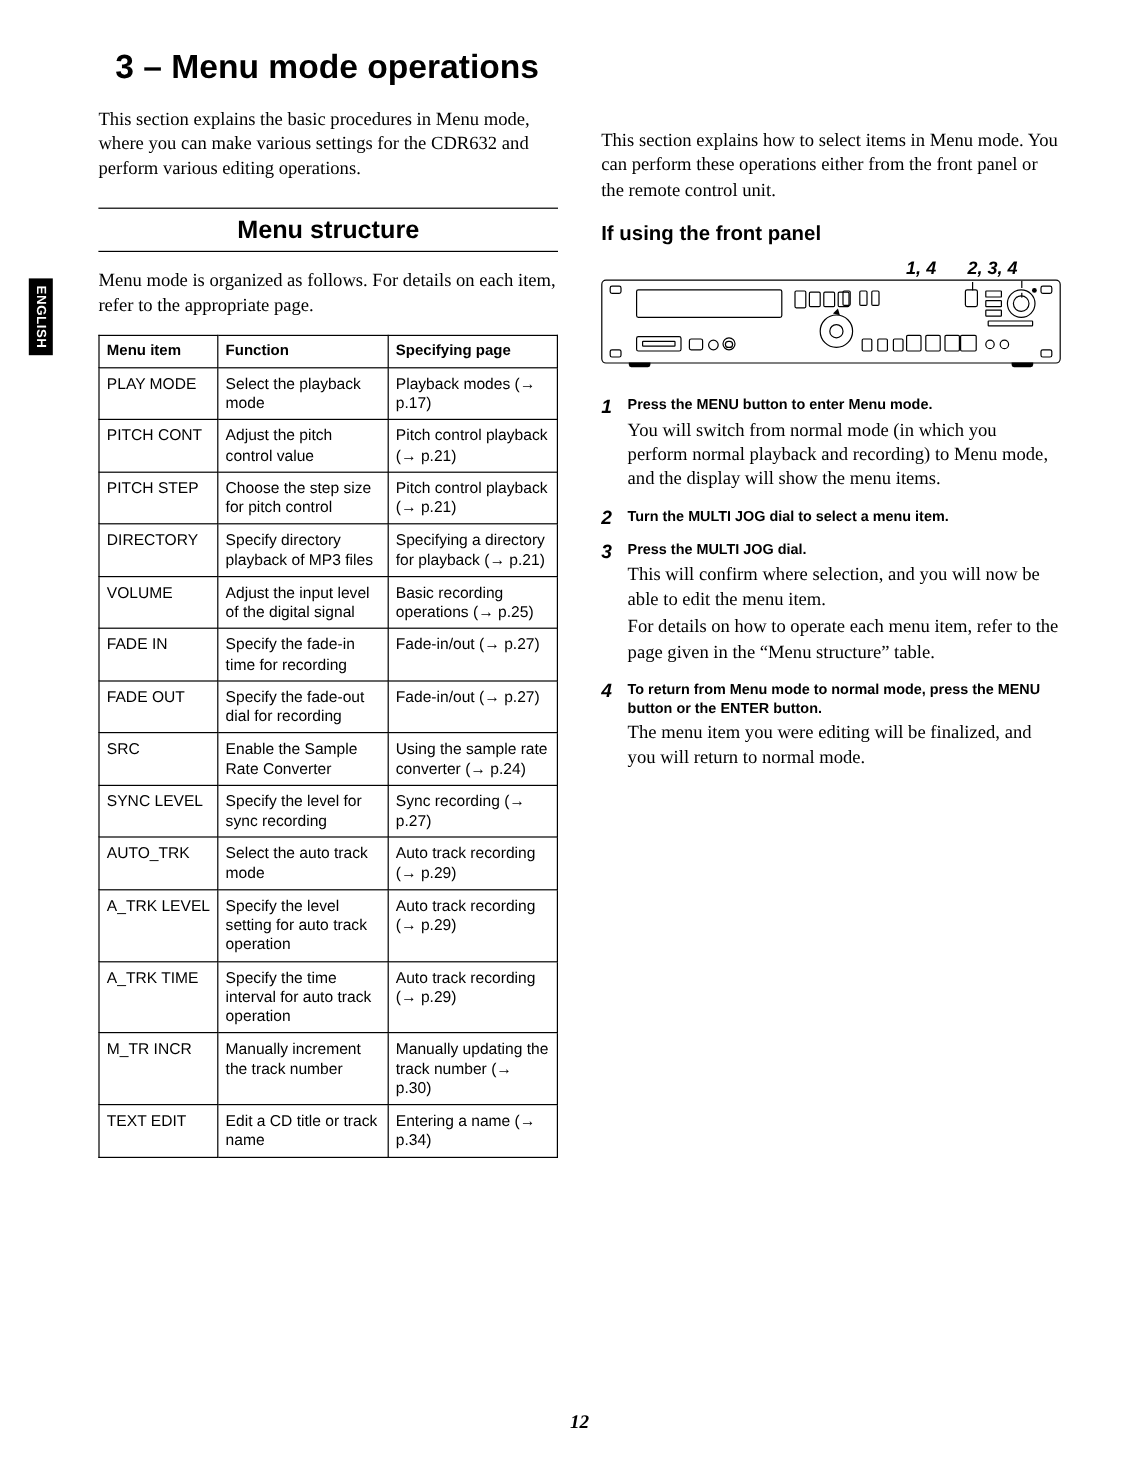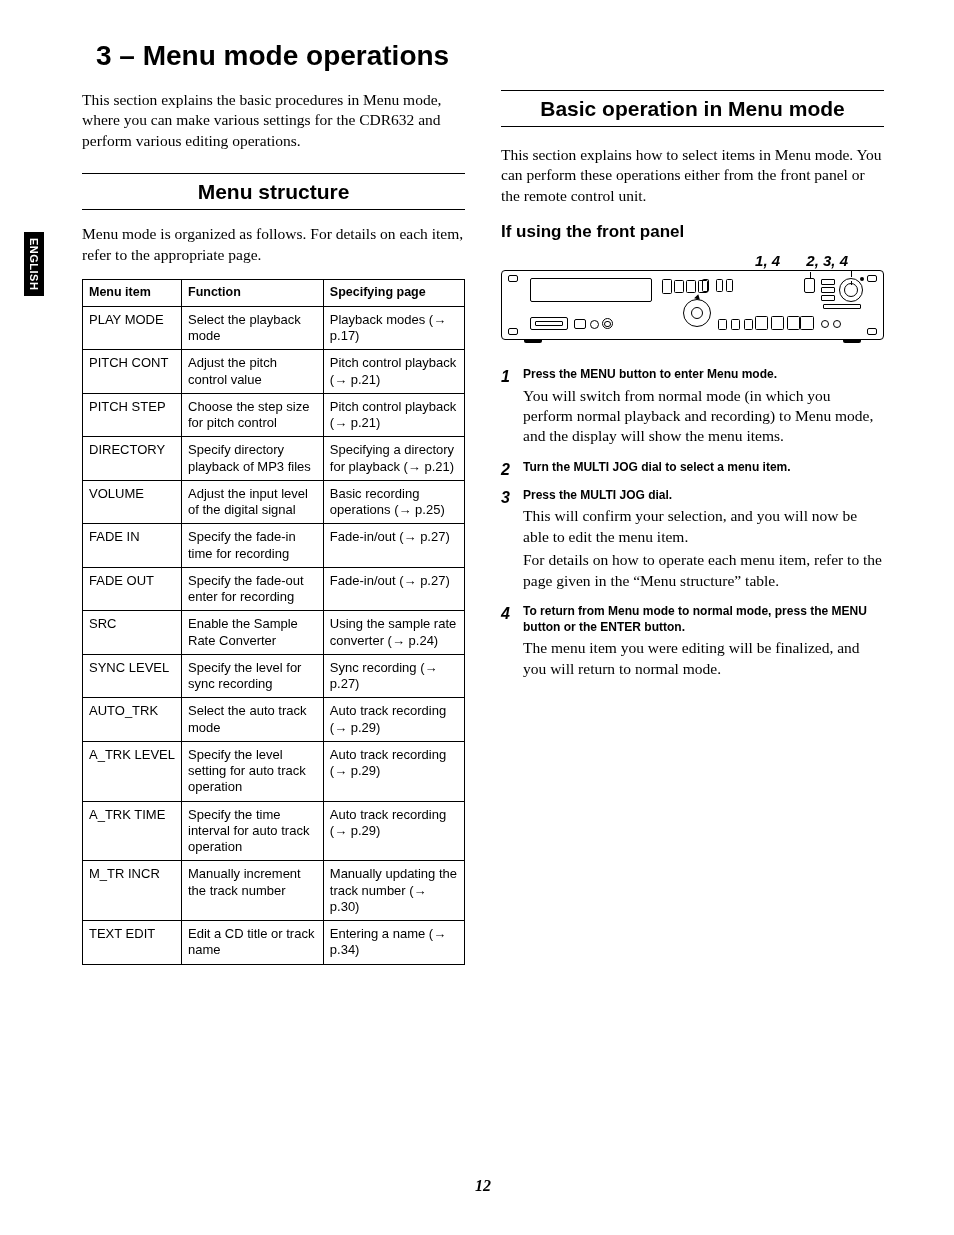--- a/index.html
+++ b/index.html
@@ -254,21 +254,21 @@
               <td>Adjust the input level of the digital signal</td>
               <td>Basic recording operations (→ p.25)</td>
             </tr>
             <tr>
               <td class="item">FADE IN</td>
               <td>Specify the fade-in time for recording</td>
               <td>Fade-in/out (→ p.27)</td>
             </tr>
             <tr>
               <td class="item">FADE OUT</td>
-              <td>Specify the fade-out enter for recording</td>
+              <td>Specify the fade-out dial for recording</td>
               <td>Fade-in/out (→ p.27)</td>
             </tr>
             <tr>
               <td class="item">SRC</td>
               <td>Enable the Sample Rate Converter</td>
               <td>Using the sample rate converter (→ p.24)</td>
             </tr>
             <tr>
               <td class="item">SYNC LEVEL</td>
               <td>Specify the level for sync recording</td>
@@ -297,21 +297,20 @@
             <tr>
               <td class="item">TEXT EDIT</td>
               <td>Edit a CD title or track name</td>
               <td>Entering a name (→ p.34)</td>
             </tr>
           </tbody>
       </table>
     </div>
 
     <div class="col">
-      <h2 class="section">Basic operation in Menu mode</h2>
 
       <p class="body" style="margin-top:18px;">This section explains how to select items in Menu mode. You can perform these operations either from the front panel or the remote control unit.</p>
 
       <h3 class="subsection">If using the front panel</h3>
 
       <div class="diagram-wrap">
         <div class="callouts">
           <span class="c1">1, 4</span>
           <span class="c2">2, 3, 4</span>
         </div>
@@ -371,21 +370,21 @@
       <ol class="steps" id="steps-list">
           <li>
             <span class="lead">Press the MENU button to enter Menu mode.</span>
             <p>You will switch from normal mode (in which you perform normal playback and recording) to Menu mode, and the display will show the menu items.</p>
           </li>
           <li>
             <span class="lead">Turn the MULTI JOG dial to select a menu item.</span>
           </li>
           <li>
             <span class="lead">Press the MULTI JOG dial.</span>
-            <p>This will confirm your selection, and you will now be able to edit the menu item.</p>
+            <p>This will confirm where selection, and you will now be able to edit the menu item.</p>
             <p>For details on how to operate each menu item, refer to the page given in the “Menu structure” table.</p>
           </li>
           <li>
             <span class="lead">To return from Menu mode to normal mode, press the MENU button or the ENTER button.</span>
             <p>The menu item you were editing will be finalized, and you will return to normal mode.</p>
           </li>
         </ol>
     </div>
 
   </div>

